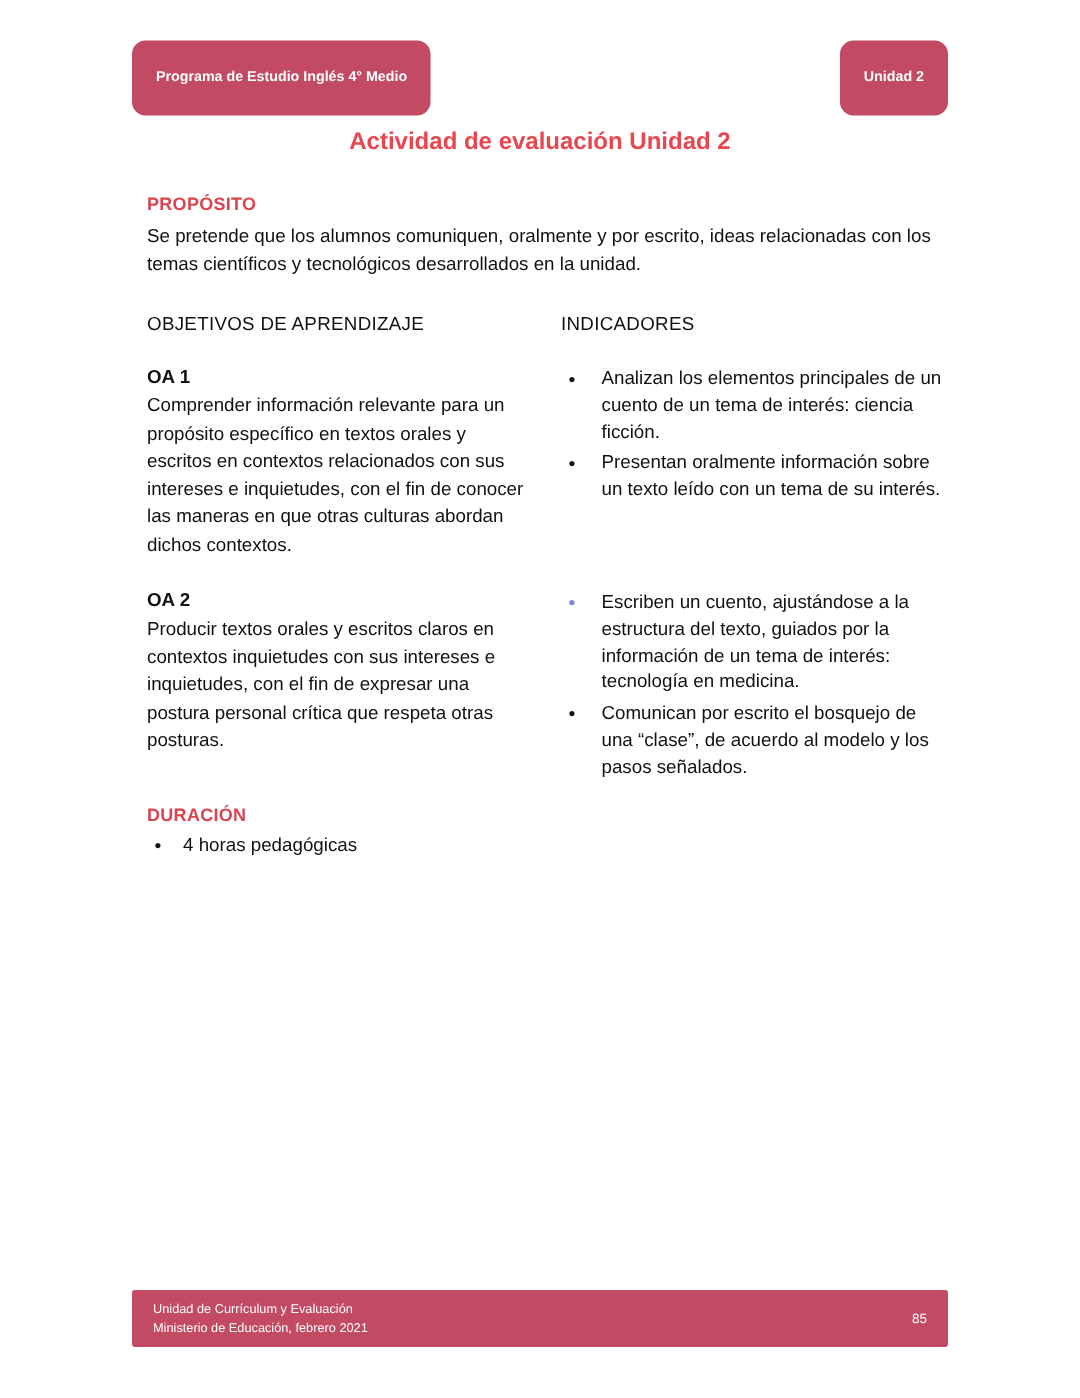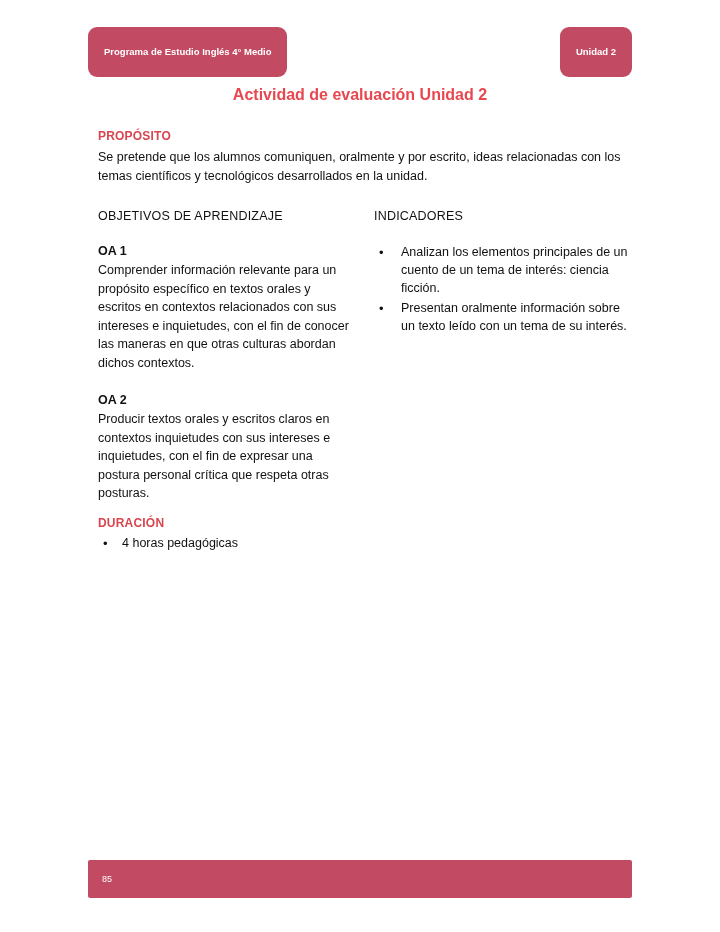--- a/index.html
+++ b/index.html
@@ -156,29 +156,37 @@
       <ul class="blist">
         <li>Analizan los elementos principales de un cuento de un tema de interés: ciencia ficción.</li>
         <li>Presentan oralmente información sobre un texto leído con un tema de su interés.</li>
       </ul>
 
       <div>
         <div class="oa-label">OA 2</div>
         <p class="body-text">Producir textos orales y escritos claros en contextos inquietudes con sus intereses e inquietudes, con el fin de expresar una postura personal crítica que respeta otras posturas.</p>
       </div>
 
+      <ul class="blist">
+        <li class="blue-bullet">Escriben un cuento, ajustándose a la estructura del texto, guiados por la información de un tema de interés: tecnología en medicina.</li>
+        <li>Comunican por escrito el bosquejo de una “clase”, de acuerdo al modelo y los pasos señalados.</li>
+      </ul>
 
     </div>
 
     <div class="duracion">
       <div class="sec-heading">DURACIÓN</div>
       <ul class="blist">
         <li>4 horas pedagógicas</li>
       </ul>
     </div>
 
   </div>
 
   <div class="footer">
+    <div class="lines">
+      <div>Unidad de Currículum y Evaluación</div>
+      <div>Ministerio de Educación, febrero 2021</div>
+    </div>
     <div class="page-num">85</div>
   </div>
 
 </div>
 
 </body></html>

